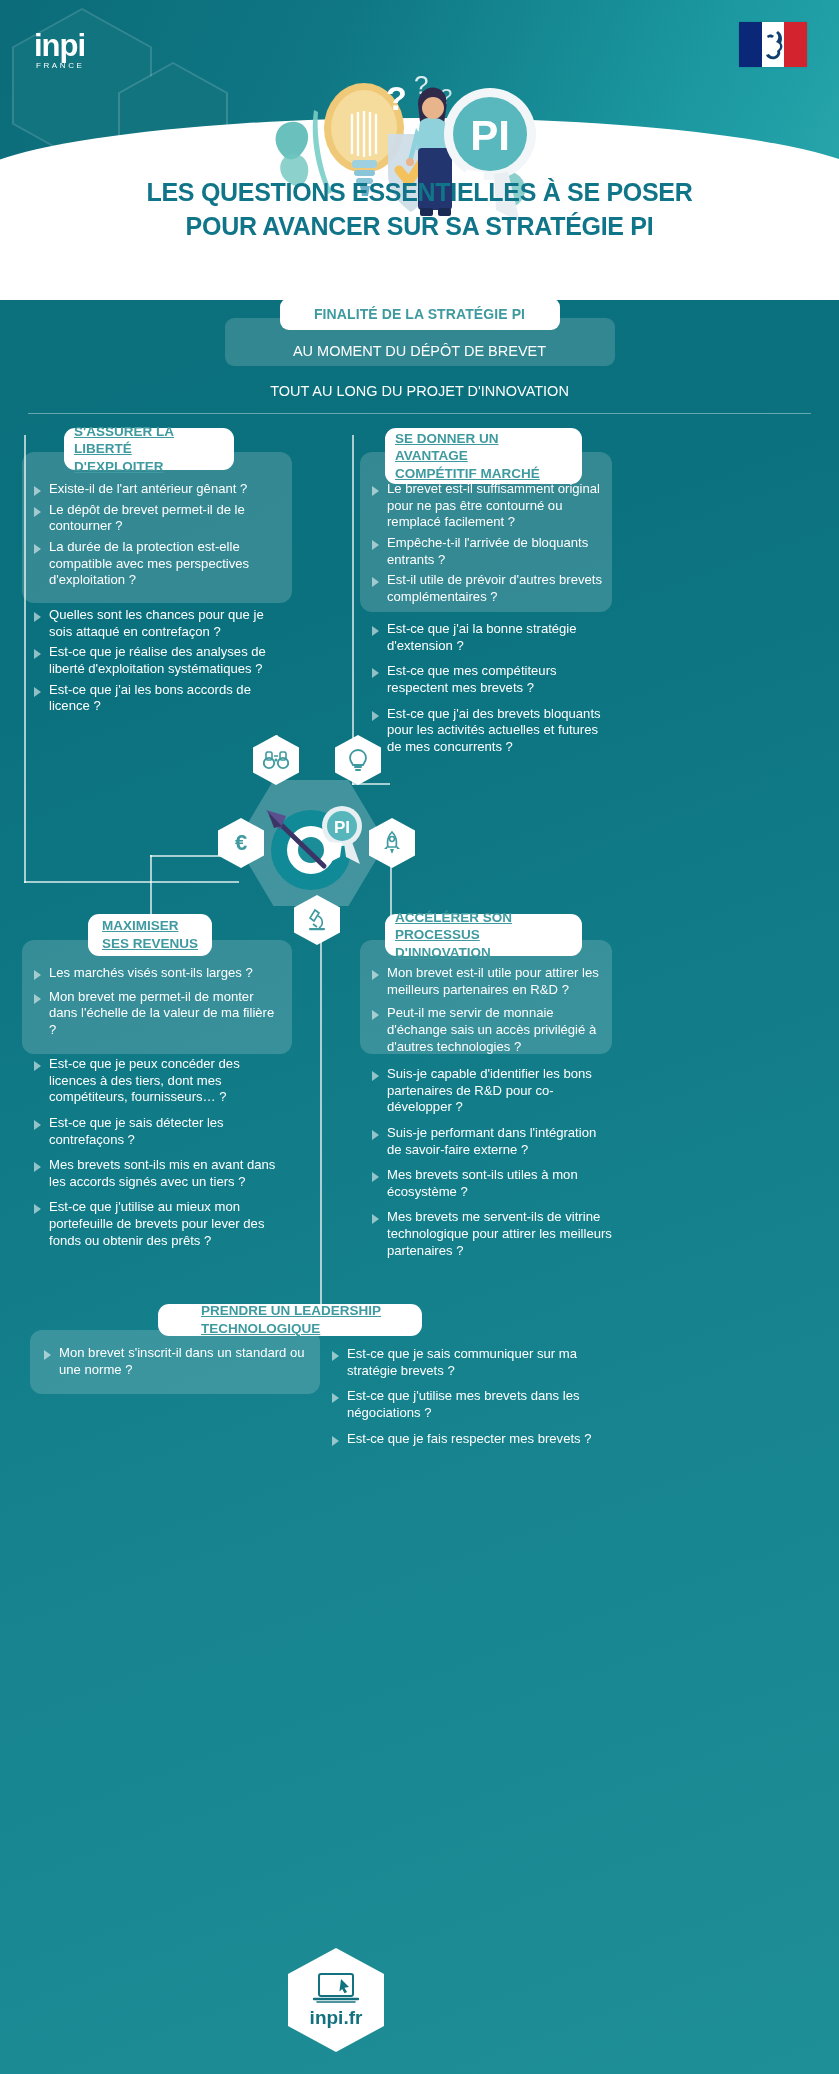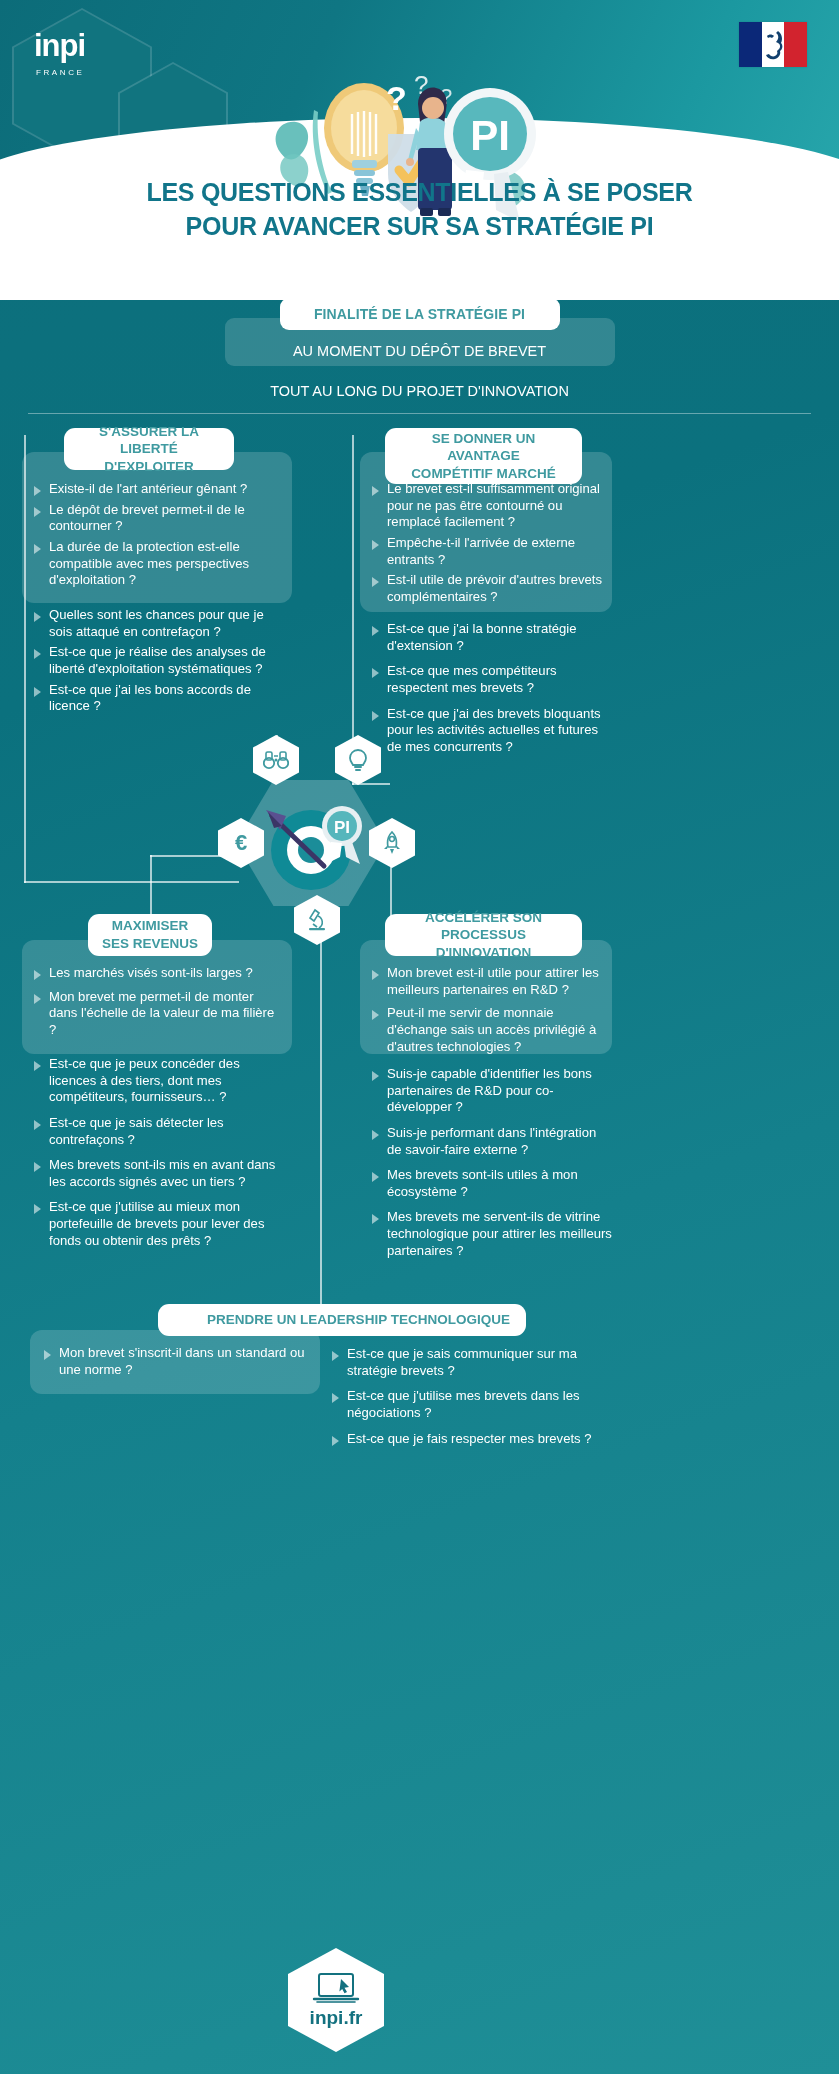--- a/index.html
+++ b/index.html
@@ -48,21 +48,21 @@
     width: 108px; height: 54px;
     color: rgba(255,255,255,0.92);
     z-index: 5;
   }
   .inpi-word {
     font-size: 31px; font-weight: 700; letter-spacing: -1px;
     line-height: 1; color:#ffffff;
   }
   .inpi-sub {
     font-size: 8px; letter-spacing: 2.6px; color:#ffffff;
-    margin-top: 7px; margin-left:2px;
+    margin-top: 0; margin-left:2px;
   }
   .fr-flag {
     position: absolute;
     right: 32px; top: 22px;
     width: 68px; height: 45px;
     display:flex; z-index: 6;
     box-shadow: 0 0 2px rgba(0,0,0,0.15);
   }
   .fr-flag .b{ flex:1; background:#0b2878; }
   .fr-flag .w{ flex:1; background:#ffffff; position:relative; }
@@ -129,23 +129,24 @@
   .divider {
     position:absolute; left: 28px; top: 413px;
     width: 783px; height: 1px; background: rgba(255,255,255,0.38); z-index:9;
   }
 
   
   .qhead {
     position:absolute; z-index: 12;
     background:#ffffff; border-radius: 11px;
     color:#3f9aa0; font-weight:700; font-size:13.5px;
-    text-align:center; line-height:1.3;
+    line-height:1.3;
     display:flex; align-items:center; justify-content:center;
     padding: 6px 10px;
+    text-decoration: underline;
   }
   .qbox {
     position:absolute; z-index: 10;
     background: rgba(255,255,255,0.17);
     border-radius: 12px;
   }
   ul.qlist { list-style:none; }
   ul.qlist li {
     position:relative;
     color:#ffffff;
@@ -316,21 +317,21 @@
   </div>
 
   <div class="qbox" style="left:360px; top:452px; width:252px; height:160px;"></div>
   <div class="qhead" style="left:385px; top:428px; width:197px; height:56px;">
     <span style="white-space:pre-line;">SE DONNER UN AVANTAGE
 COMPÉTITIF MARCHÉ</span>
   </div>
   <div class="qlist-wrap" style="left:370px; top:481px; width:240px;">
     <ul class="qlist">
       <li>Le brevet est-il suffisamment original pour ne pas être contourné ou remplacé facilement ?</li>
-      <li>Empêche-t-il l'arrivée de externe entrants ?</li>
+      <li>Empêche-t-il l'arrivée de bloquants entrants ?</li>
       <li>Est-il utile de prévoir d'autres brevets complémentaires ?</li>
     </ul>
   </div>
   <div class="qlist-wrap" style="left:370px; top:621px; width:245px;">
     <ul class="qlist">
       <li style="margin-bottom:9px;">Est-ce que j'ai la bonne stratégie d'extension ?</li>
       <li style="margin-bottom:9px;">Est-ce que mes compétiteurs respectent mes brevets ?</li>
       <li>Est-ce que j'ai des brevets bloquants pour les activités actuelles et futures de mes concurrents ?</li>
     </ul>
   </div>
@@ -425,21 +426,21 @@
   </div>
   <div class="qlist-wrap" style="left:370px; top:1066px; width:243px;">
     <ul class="qlist">
       <li style="margin-bottom:9px;">Suis-je capable d'identifier les bons partenaires de R&amp;D pour co-développer ?</li>
       <li style="margin-bottom:9px;">Suis-je performant dans l'intégration de savoir-faire externe ?</li>
       <li style="margin-bottom:9px;">Mes brevets sont-ils utiles à mon écosystème ?</li>
       <li>Mes brevets me servent-ils de vitrine technologique pour attirer les meilleurs partenaires ?</li>
     </ul>
   </div>
 
-  <div class="qhead" style="left:158px; top:1304px; width:368px; height:32px;padding-left:43px;">
+  <div class="qhead" style="left:158px; top:1304px; width:264px; height:32px;padding-left:43px;">
     <span>PRENDRE UN LEADERSHIP TECHNOLOGIQUE</span>
   </div>
   <div class="qbox" style="left:30px; top:1330px; width:290px; height:64px;"></div>
   <div class="qlist-wrap" style="left:330px; top:1346px; width:290px;">
     <ul class="qlist">
       <li style="margin-bottom:9px;">Est-ce que je sais communiquer sur ma stratégie brevets ?</li>
       <li style="margin-bottom:9px;">Est-ce que j'utilise mes brevets dans les négociations ?</li>
       <li>Est-ce que je fais respecter mes brevets ?</li>
     </ul>
   </div>

